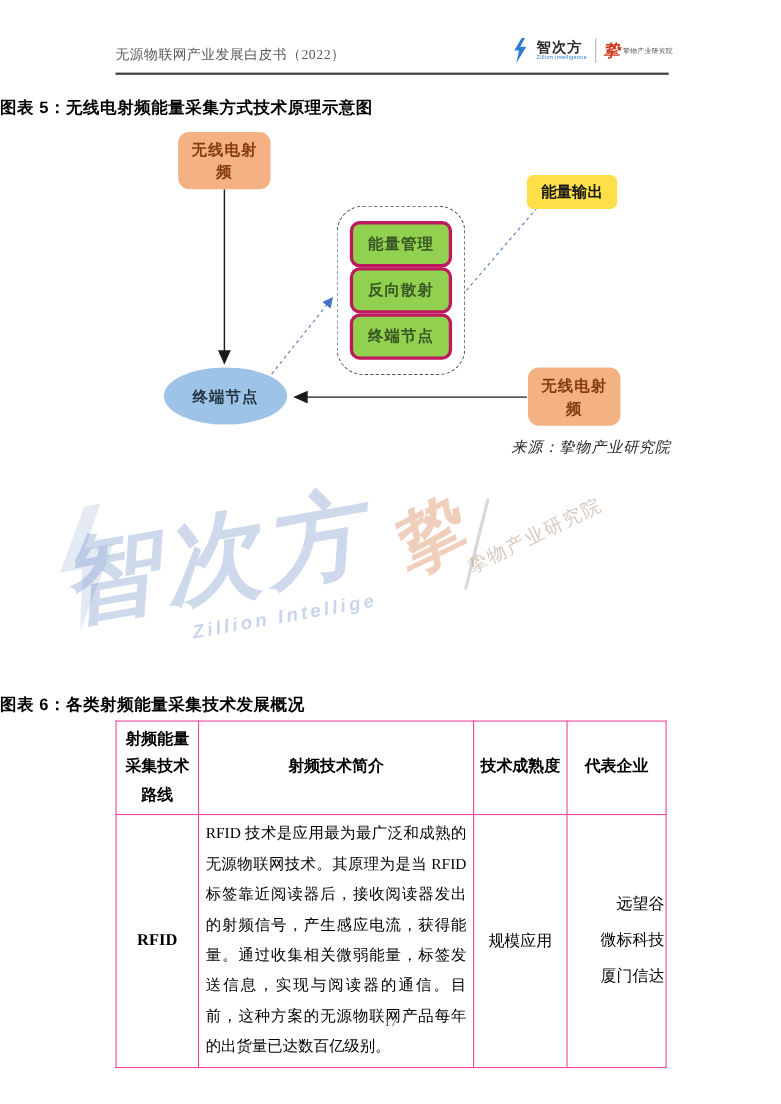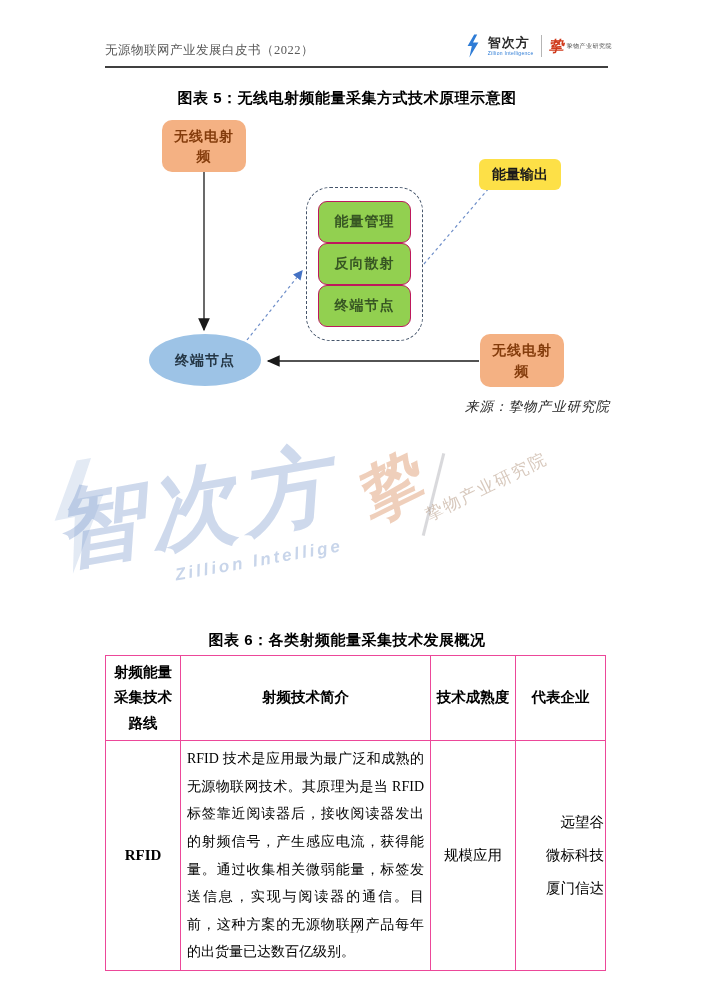--- a/index.html
+++ b/index.html
@@ -14,37 +14,37 @@
   .logo-bolt{width:16px;height:24px;}
   .logo-main{display:flex;flex-direction:column;line-height:1;}
   .logo-main .zh{font-size:13px;font-weight:bold;color:#2b2b2b;letter-spacing:1px;}
   .logo-main .en{font-size:5px;color:#2e7cd6;margin-top:2px;letter-spacing:.3px;}
   .logo-sep{width:1px;height:22px;background:#b5b5b5;}
   .logo-zhiwu{display:flex;align-items:center;gap:3px;}
   .zhiwu-mark{font-size:15px;font-weight:bold;color:#d03a1c;font-style:italic;font-family:"Liberation Serif",serif;}
   .zhiwu-name{font-size:6px;color:#4a4a4a;letter-spacing:.5px;}
   .hdr-rule{position:absolute;left:105px;top:66px;width:503px;height:2px;background:#404040;}
   
-  .fig-title{position:absolute;left:0;width:694px;text-align:center;font-weight:bold;font-size:15px;
+  .fig-title{position:absolute;left:0;width:694px;text-align:left;font-weight:bold;font-size:15px;
     font-family:"Liberation Sans","DejaVu Sans",sans-serif;letter-spacing:.5px;}
   #fig5-title{top:89px;}
   #fig6-title{top:631px;}
   
   .diagram{position:absolute;left:0;top:112px;width:710px;height:292px;}
   .diagram svg.arrows{position:absolute;left:0;top:0;width:710px;height:292px;}
   .node{position:absolute;display:flex;align-items:center;justify-content:center;text-align:center;
     font-family:"Liberation Sans","DejaVu Sans",sans-serif;font-weight:bold;font-size:14px;line-height:1.45;}
   .node-orange{background:#F4B183;border-radius:10px;color:#843C0C;letter-spacing:1px;padding:0 5px;box-sizing:border-box;}
   #rf-top{left:162px;top:8px;width:84px;height:52px;}
   #rf-bottom{left:480px;top:222px;width:84px;height:53px;}
   #energy-output{left:479px;top:11px;width:82px;height:31px;background:#fde047;border-radius:6px;color:#1a1a1a;margin-top:36px;}
   .module-wrap{position:absolute;left:306px;top:75px;width:117px;height:154px;box-sizing:border-box;
     border:1.6px dashed #44546A;border-radius:24px;display:flex;flex-direction:column;justify-content:space-between;
     padding:13px 11px;}
-  .module{height:40px;background:#92D050;border:1px solid #be185d;border-radius:9px;color:#375623;
+  .module{height:40px;background:#92D050;border:3px solid #be185d;border-radius:9px;color:#375623;
     display:flex;align-items:center;justify-content:center;font-family:"Liberation Sans",sans-serif;
     font-weight:bold;font-size:14px;letter-spacing:1px;}
   #terminal{left:149px;top:222px;width:112px;height:52px;background:#9DC3E6;border-radius:50%;color:#253746;letter-spacing:1px;}
   .fig-source{position:absolute;right:100px;top:398px;font-size:13.5px;font-style:italic;color:#262626;letter-spacing:1px;}
   
   .body-par{position:absolute;left:105px;top:437px;width:503px;font-size:16.5px;line-height:37.6px;
     text-align:justify;text-indent:33px;color:#000;}
   
   table.fig6{position:absolute;left:105px;top:655px;border-collapse:collapse;table-layout:fixed;
     border:1.5px solid #000;}

